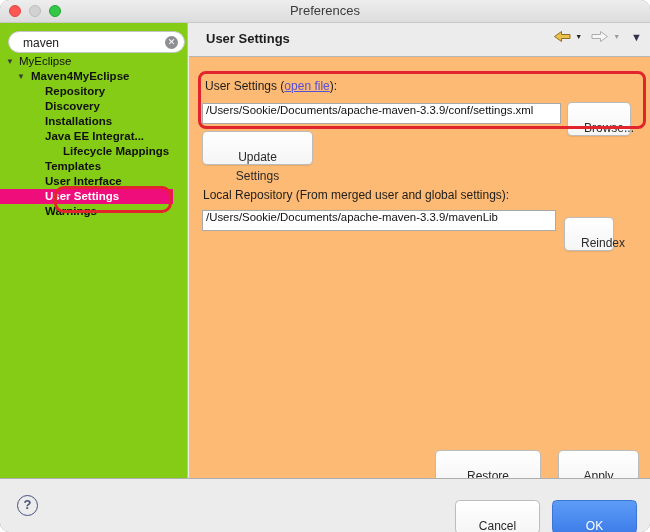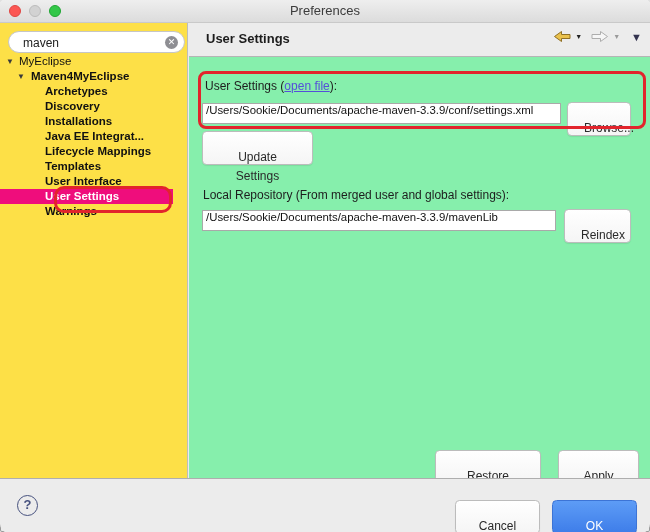--- a/index.html
+++ b/index.html
@@ -1,49 +1,49 @@
 <!DOCTYPE html>
 <html style="--selection_pink: #ef0d7c; --annotation_red: #e2242c; --link_purple: #554fd8; --ok_blue_top: #5d9cf6; --ok_blue_bottom: #3e7de9;"><head>
 <meta charset="utf-8">
 <style>
   html,body{margin:0;padding:0;background:#fff;}
   body{width:650px;height:532px;position:relative;font-family:"Liberation Sans",sans-serif;-webkit-font-smoothing:antialiased;}
-  .window{position:absolute;inset:0;border-radius:2px;overflow:hidden;background:#ececec;box-shadow:0 0 0 1px #9a9a9a inset;}
+  .window{position:absolute;inset:0;border-radius:9px;overflow:hidden;background:#ececec;box-shadow:0 0 0 1px #9a9a9a inset;}
 
   
   .titlebar{position:absolute;left:0;top:0;right:0;height:22px;background:linear-gradient(#eeeeee,#dcdcdc);border-bottom:1px solid #c9c9c9;}
   .titlebar .title{position:absolute;left:0;right:0;top:0;height:22px;line-height:22px;text-align:center;font-size:13px;color:#3c3c3c;}
   .lights{position:absolute;left:9px;top:5px;display:flex;gap:8px;}
   .light{width:12px;height:12px;border-radius:50%;box-sizing:border-box;}
   .light.red{background:#fc5753;border:1px solid #df4744;}
   .light.gray{background:#d2d2d2;border:1px solid #bcbcbc;}
   .light.green{background:#33c748;border:1px solid #20a633;}
 
   
-  .sidebar{position:absolute;left:0;top:23px;width:188px;height:455px;background:#fde047;border-right:1px solid #bdbdbd;box-sizing:border-box;}
+  .sidebar{position:absolute;left:0;top:23px;width:188px;height:455px;background:#84cc16;border-right:1px solid #bdbdbd;box-sizing:border-box;}
   .searchbox{position:absolute;left:8px;top:8px;width:177px;height:22px;box-sizing:border-box;border:1px solid #c6c6c6;border-radius:11px;background:#fff;}
   .searchbox input{position:absolute;left:12px;top:1px;width:140px;height:18px;border:none;outline:none;font-family:"Liberation Sans",sans-serif;font-size:12px;color:#222;background:transparent;}
   .search-clear{position:absolute;right:6px;top:4px;width:13px;height:13px;border-radius:50%;background:#8e8e93;color:#fff;font-size:9px;line-height:13px;text-align:center;cursor:pointer;}
 
   .tree{position:absolute;left:0;top:31px;right:1px;bottom:0;overflow:hidden;}
   .tree-row{position:relative;height:15px;line-height:15px;font-size:11.5px;color:#111;width:173px;white-space:nowrap;}
   .tree-row.bold{font-weight:bold;}
   .tree-row.selected{background:var(--selection_pink);color:#fff;}
   .tri{position:absolute;top:0px;font-size:8px;color:#3a3a3a;line-height:15px;}
   .tree-label{display:inline-block;}
 
   
   .panel-header{position:absolute;left:189px;top:23px;right:0;height:33px;background:#ececec;border-bottom:1px solid #b5b5b5;}
   .panel-title{position:absolute;left:17px;top:8px;font-size:13px;font-weight:bold;color:#1c1c1c;}
   .navs{position:absolute;right:8px;top:7px;display:flex;align-items:center;gap:3px;}
   .caret{font-size:7px;color:#222;margin-left:1px;}
   .caret.dim{color:#9a9a9a;}
   .viewmenu{font-size:11px;color:#32324e;margin-left:8px;}
 
-  .panel{position:absolute;left:189px;top:57px;right:0;height:421px;background:#86efac;}
+  .panel{position:absolute;left:189px;top:57px;right:0;height:421px;background:#fdba74;}
 
   .lbl{position:absolute;font-size:12px;color:#1d1d1d;}
   .link{color:var(--link_purple);text-decoration:underline;cursor:pointer;}
 
   .field{position:absolute;box-sizing:border-box;height:21px;border:1px solid #a9a9a9;background:#fff;font-family:"Liberation Sans",sans-serif;font-size:11.4px;color:#111;padding:0 2px 8px 3px;outline:none;overflow:hidden;}
 
   .macbtn{position:absolute;box-sizing:border-box;height:21px;border:1px solid #bcbcbc;border-radius:4.5px;background:linear-gradient(#ffffff,#f5f5f5);box-shadow:0 1px 1px rgba(0,0,0,0.08);font-family:"Liberation Sans",sans-serif;font-size:12px;color:#2a2a2a;text-align:center;line-height:19px;cursor:pointer;padding:16px;}
   .macbtn.primary{background:linear-gradient(var(--ok_blue_top),var(--ok_blue_bottom));border-color:#3c74d6;color:#fff;}
 
   
@@ -76,37 +76,37 @@
         <div class="tree-row">
     <span class="tri" style="left: 6px;">▼</span>
     <span class="tree-label" style="margin-left: 19px;">MyEclipse</span>
   </div>
         <div class="tree-row bold">
     <span class="tri" style="left: 17px;">▼</span>
     <span class="tree-label" style="margin-left: 31px;">Maven4MyEclipse</span>
   </div>
         <div class="tree-row bold">
     
-    <span class="tree-label" style="margin-left: 45px;">Archetypes</span>
+    <span class="tree-label" style="margin-left: 45px;">Repository</span>
   </div>
         <div class="tree-row bold">
     
     <span class="tree-label" style="margin-left: 45px;">Discovery</span>
   </div>
         <div class="tree-row bold">
     
     <span class="tree-label" style="margin-left: 45px;">Installations</span>
   </div>
         <div class="tree-row bold">
     
     <span class="tree-label" style="margin-left: 45px;">Java EE Integrat...</span>
   </div>
         <div class="tree-row bold">
     
-    <span class="tree-label" style="margin-left: 45px;">Lifecycle Mappings</span>
+    <span class="tree-label" style="margin-left: 63px;">Lifecycle Mappings</span>
   </div>
         <div class="tree-row bold">
     
     <span class="tree-label" style="margin-left: 45px;">Templates</span>
   </div>
         <div class="tree-row bold">
     
     <span class="tree-label" style="margin-left: 45px;">User Interface</span>
   </div>
         <div class="tree-row bold selected">
@@ -144,21 +144,21 @@
     <input class="field" style="left: 13px; top: 46px; width: 359px;" type="text" value="/Users/Sookie/Documents/apache-maven-3.3.9/conf/settings.xml">
 
     <button class="macbtn" style="left:378px;top:45px;width:64px;">Browse...</button>
 
     <button class="macbtn" style="left:13px;top:74px;width:111px;">Update Settings</button>
 
     <div class="lbl" style="left:14px;top:131px;">Local Repository (From merged user and global settings):</div>
 
     <input class="field" style="left: 13px; top: 153px; width: 354px;" type="text" value="/Users/Sookie/Documents/apache-maven-3.3.9/mavenLib">
 
-    <button class="macbtn" style="left:375px;top:152px;width:67px;">Reindex</button>
+    <button class="macbtn" style="left:375px;top:160px;width:50px;">Reindex</button>
 
     <button class="macbtn" style="left:246px;top:393px;width:106px;">Restore Defaults</button>
 
     <button class="macbtn" style="left:369px;top:393px;width:81px;">Apply</button>
   </div>
 
   <div class="footer">
     <div class="help">?</div>
     <button class="macbtn" style="left:455px;top:21px;width:85px;">Cancel</button>
     <button class="macbtn primary" style="left:552px;top:21px;width:85px;">OK</button>

